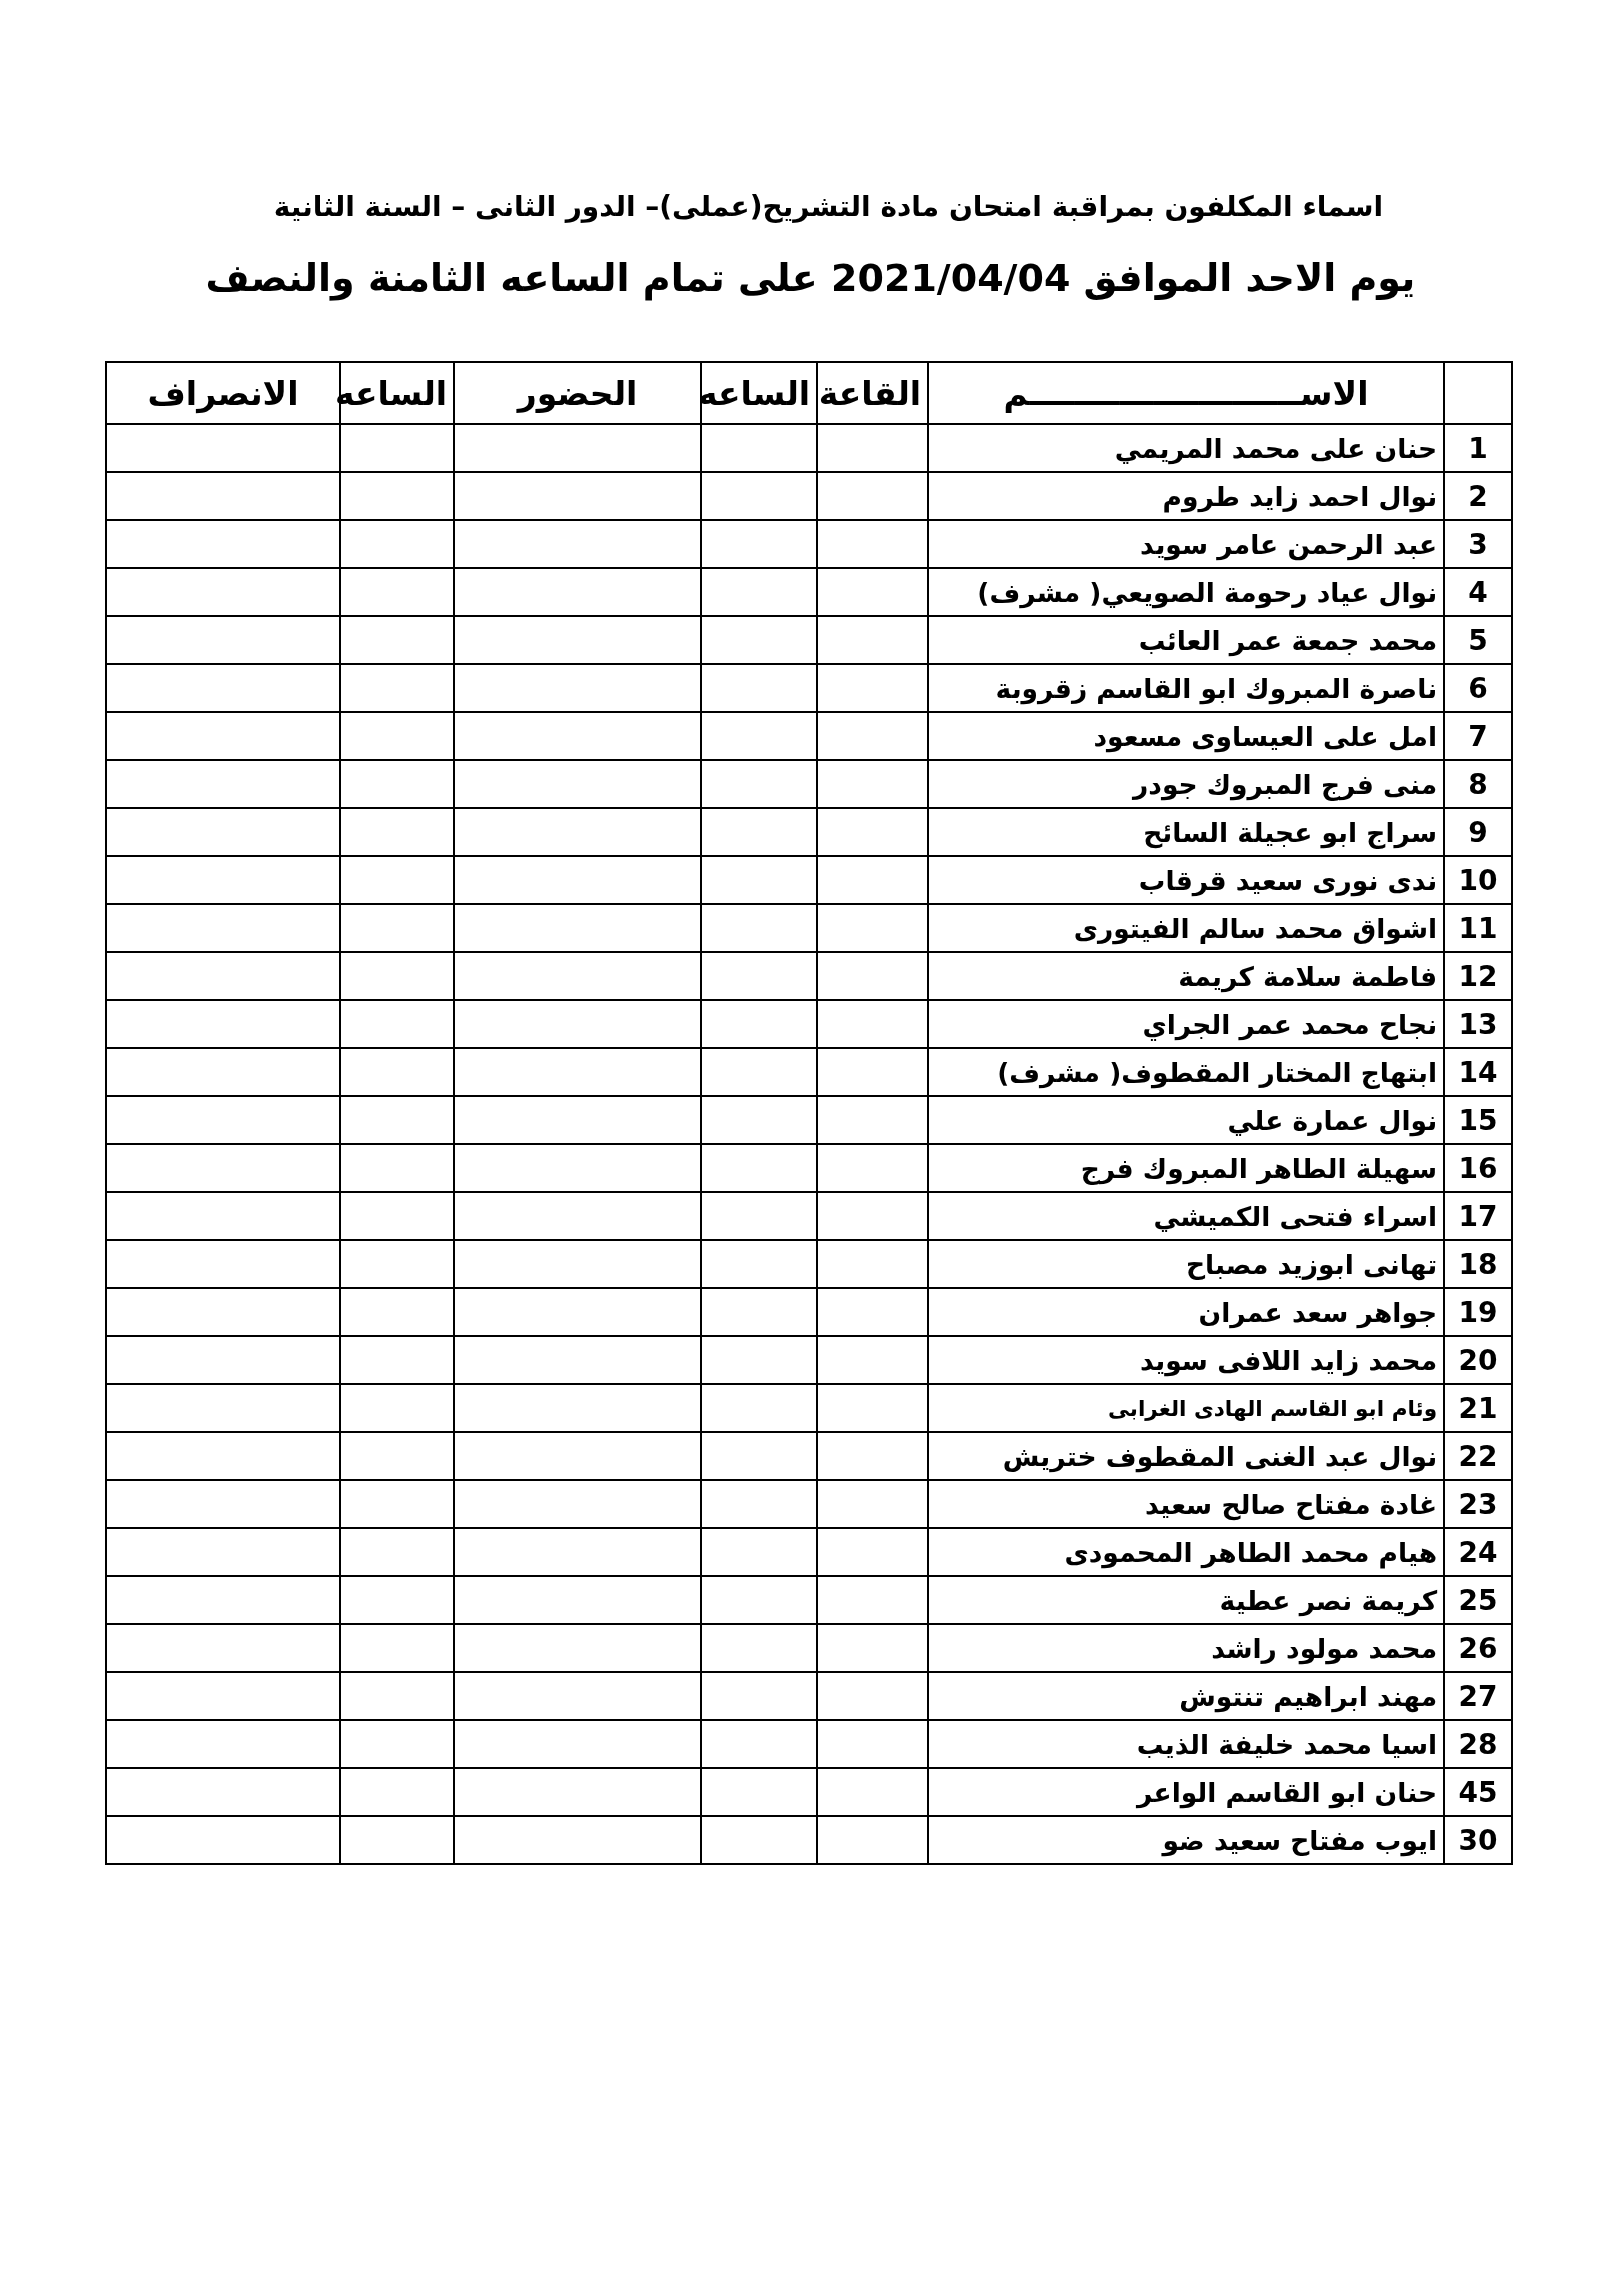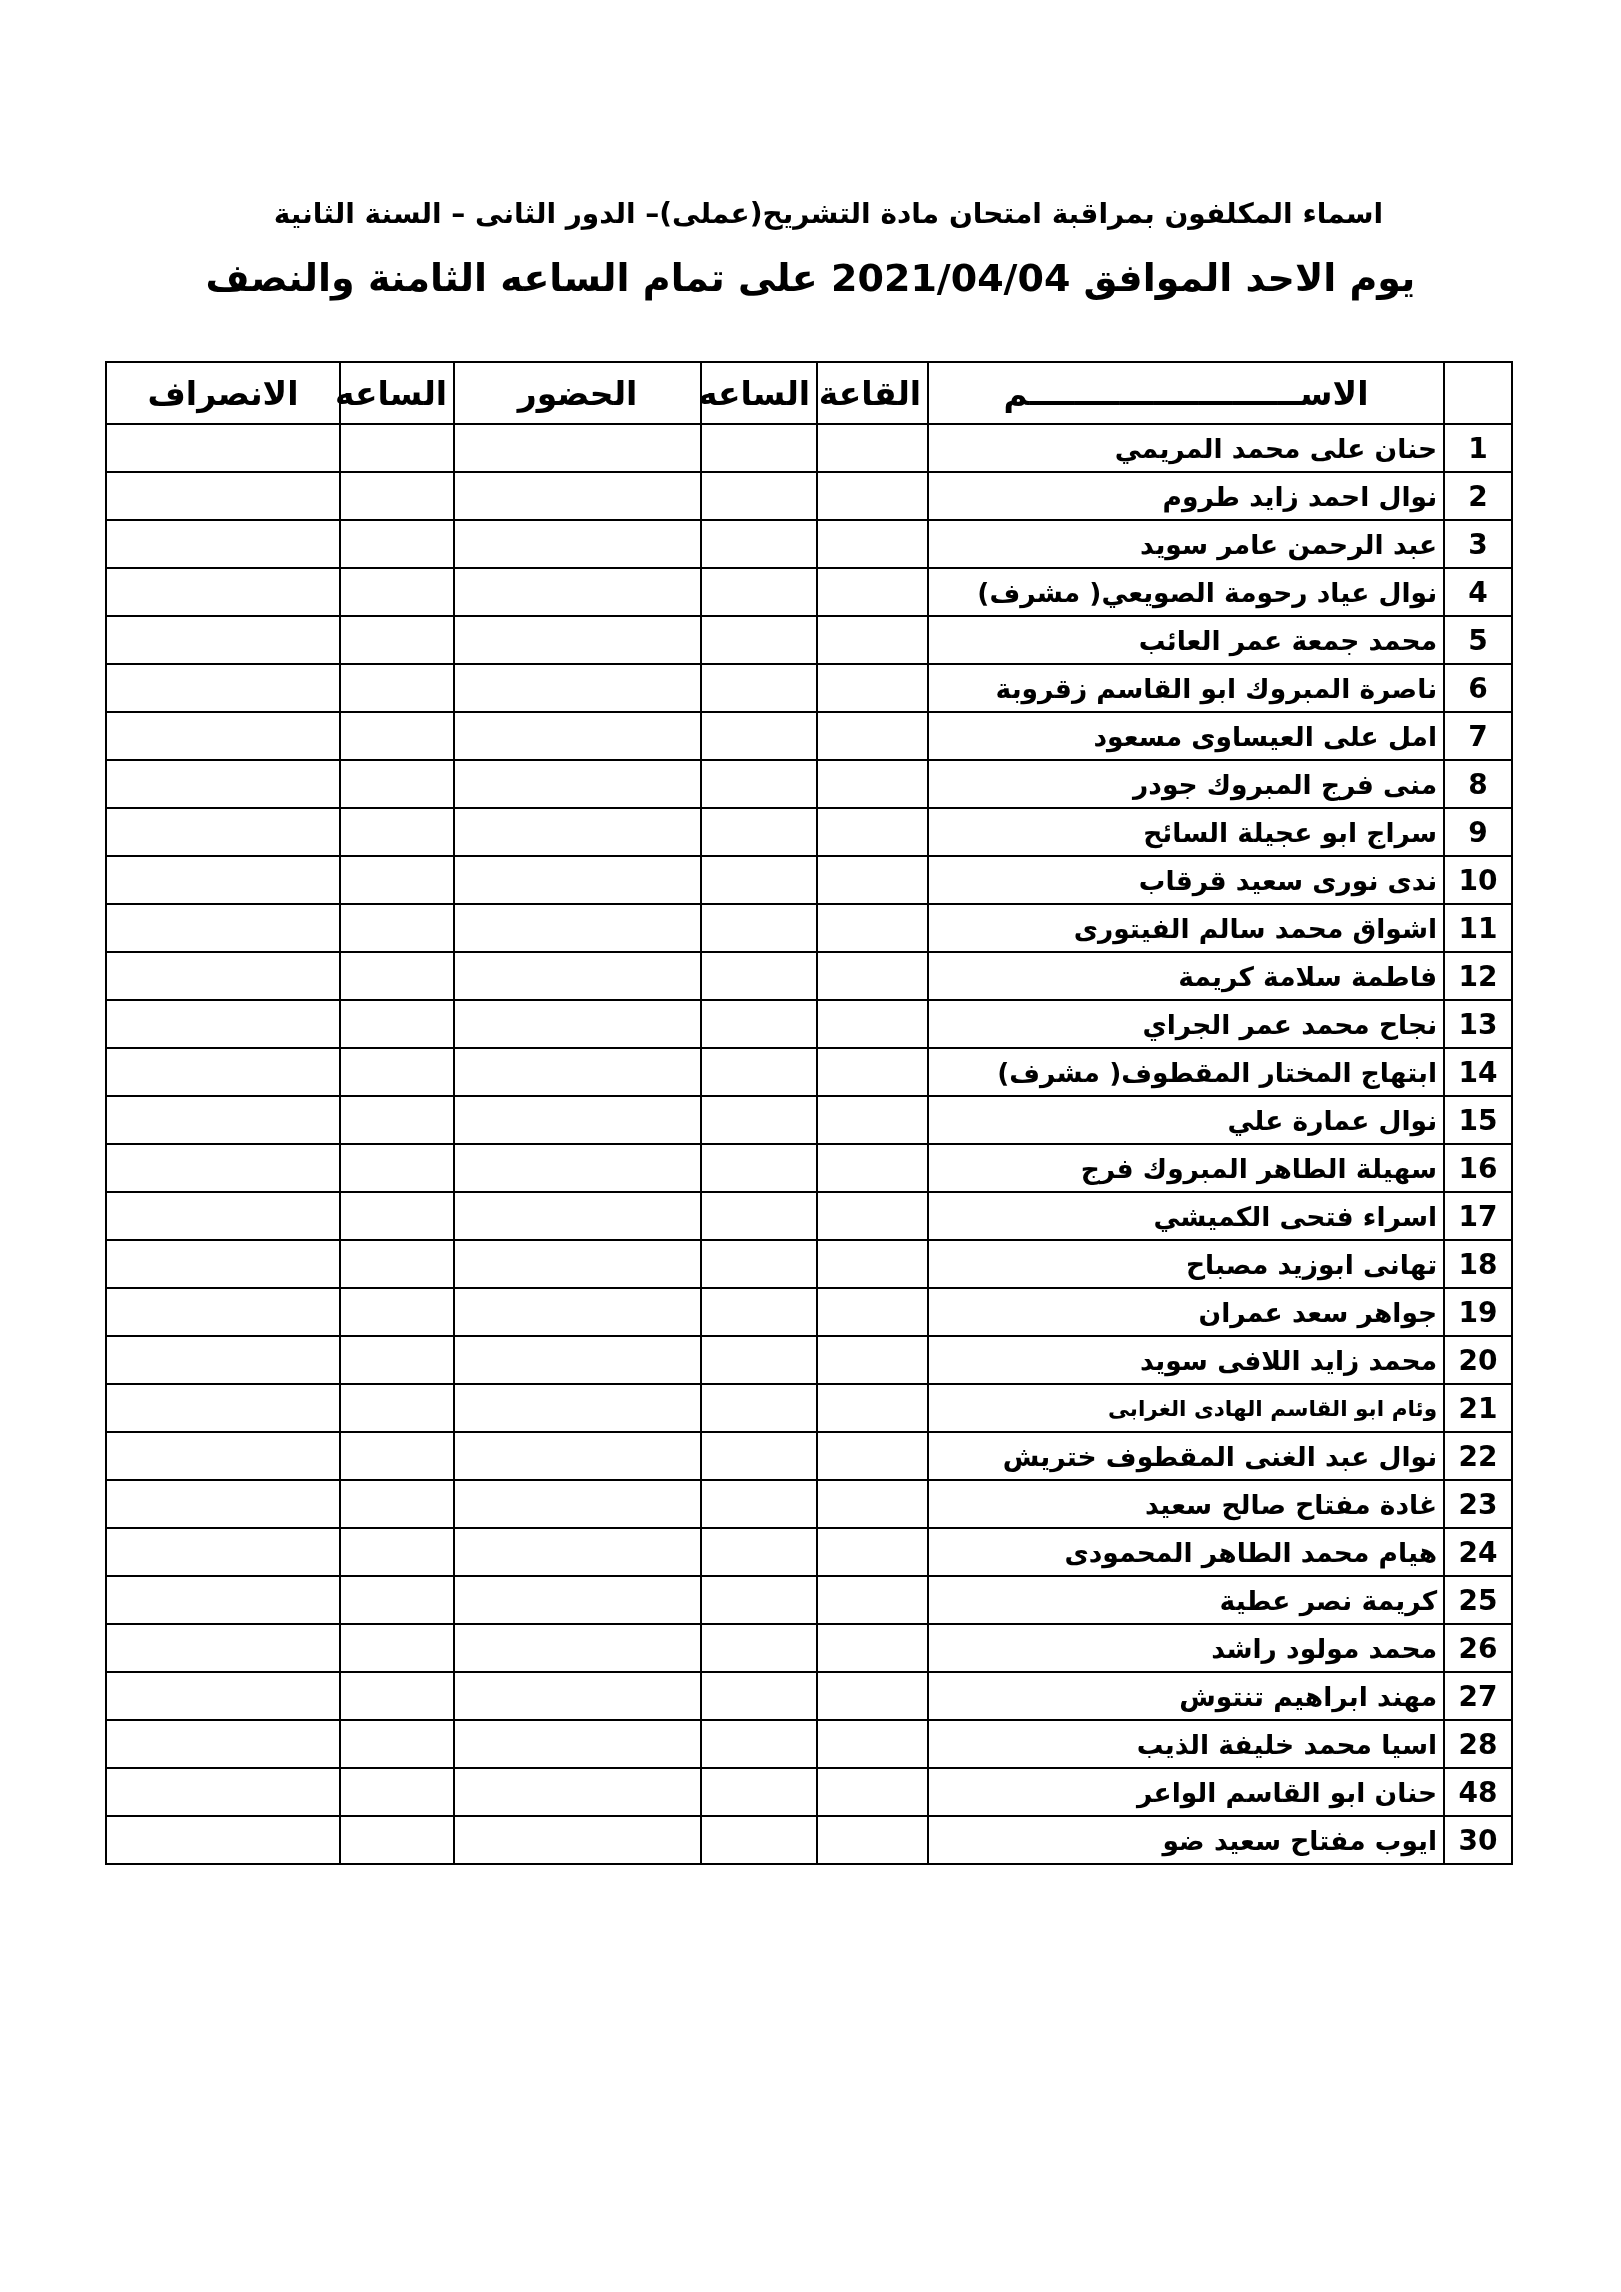--- a/index.html
+++ b/index.html
@@ -19,21 +19,21 @@
     overflow: hidden;
   }
   .title {
     position: absolute;
     left: 0;
     right: 0;
     text-align: center;
     white-space: nowrap;
   }
   .title-1 {
-    top: 196px;
+    top: 189px;
     font-size: 28px;
     line-height: 35px;
     padding-left: 36px;
   }
   .title-2 {
     top: 253px;
     font-size: 38px;
     line-height: 51px;
   }
   table.roster {
@@ -361,21 +361,21 @@
         <tr>
           <td class="c-num">28</td>
           <td class="c-name">اسيا محمد خليفة الذيب</td>
           <td class="c-hall"></td>
           <td class="c-hour"></td>
           <td class="c-att"></td>
           <td class="c-hour"></td>
           <td class="c-dep"></td>
         </tr>
         <tr>
-          <td class="c-num">48</td>
+          <td class="c-num">45</td>
           <td class="c-name">حنان ابو القاسم الواعر</td>
           <td class="c-hall"></td>
           <td class="c-hour"></td>
           <td class="c-att"></td>
           <td class="c-hour"></td>
           <td class="c-dep"></td>
         </tr>
         <tr>
           <td class="c-num">30</td>
           <td class="c-name">ايوب مفتاح سعيد ضو</td>

